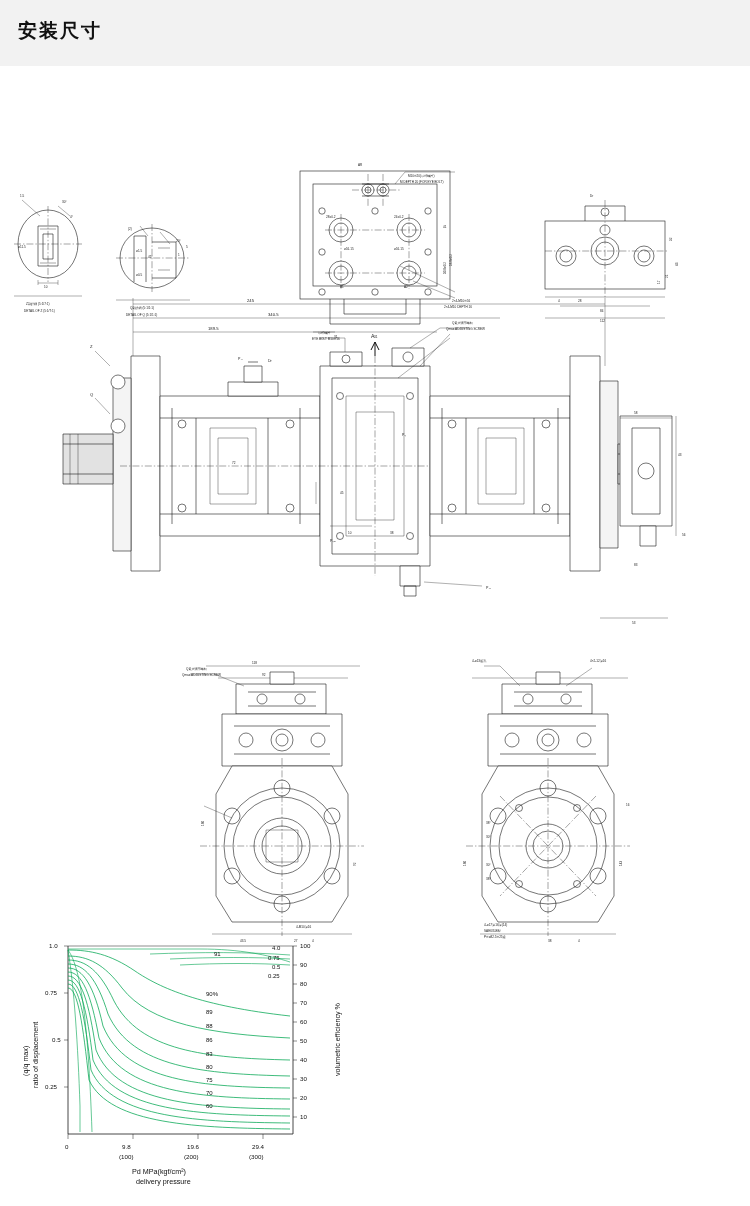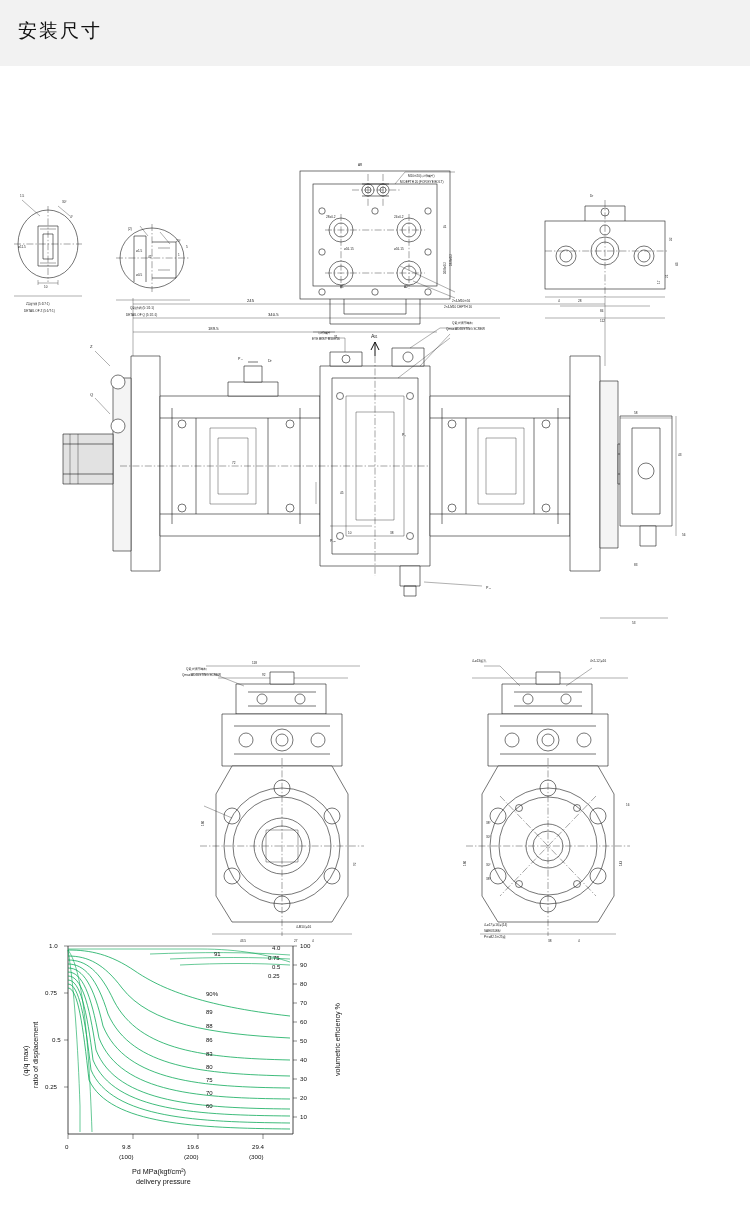--- a/index.html
+++ b/index.html
@@ -1,19 +1,19 @@
 <!DOCTYPE html>
 <html><head>
 <meta charset="utf-8">
 <style>
   html,body{margin:0;padding:0;background:#ffffff;}
   body{width:750px;height:1206px;position:relative;font-family:"Liberation Sans",sans-serif;color:#000;overflow:hidden;}
 
   .header{position:absolute;left:0;top:0;width:750px;height:66px;background:#f2f2f2;}
-  .header-title{position:absolute;left:18px;top:18px;font-size:19px;font-weight:400;letter-spacing:2px;color:#111;}
+  .header-title{position:absolute;left:18px;top:18px;font-size:19px;font-weight:700;letter-spacing:2px;color:#111;}
 
   .sheet{position:absolute;left:0;top:66px;width:618px;height:1140px;background:#fff;}
 
   svg.dwg{position:absolute;left:0;top:0;width:750px;height:1140px;}
 
   .ln{stroke:#1a1a1a;stroke-width:.6;fill:none;}
   .lnt{stroke:#1a1a1a;stroke-width:.4;fill:none;}
   .lnb{stroke:#111;stroke-width:1.0;fill:none;}
   .ctr{stroke:#1a1a1a;stroke-width:.4;fill:none;stroke-dasharray:7 2 1.4 2;}
   .dim{stroke:#1a1a1a;stroke-width:.35;fill:none;}

